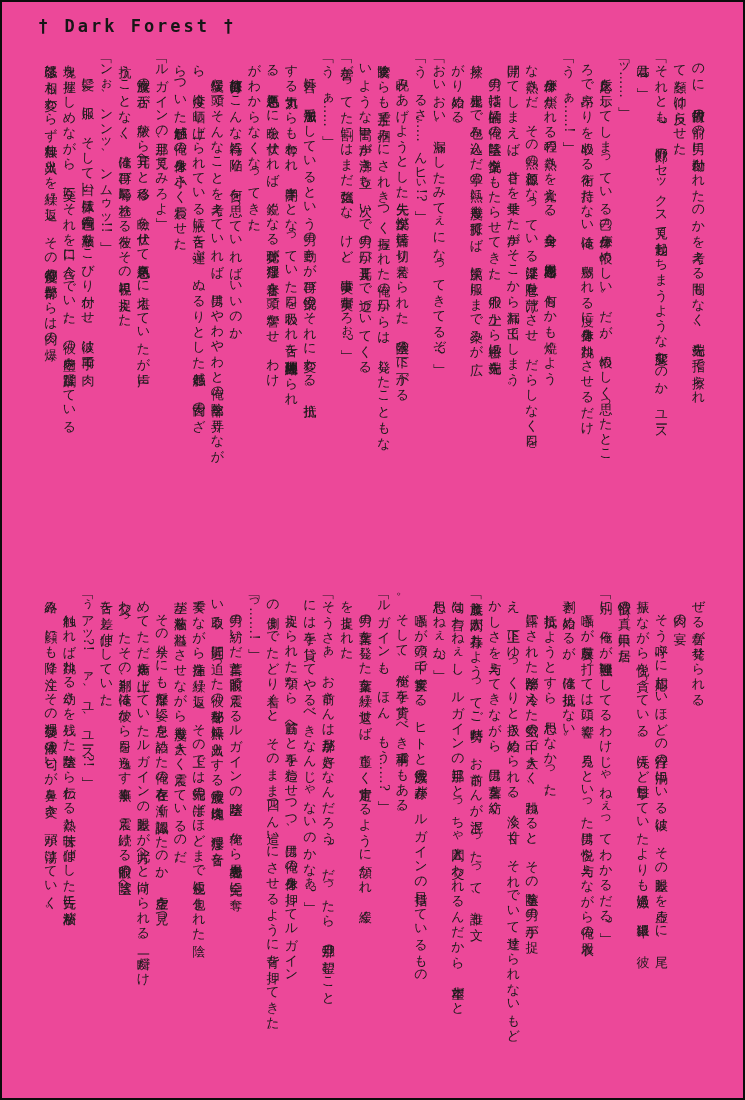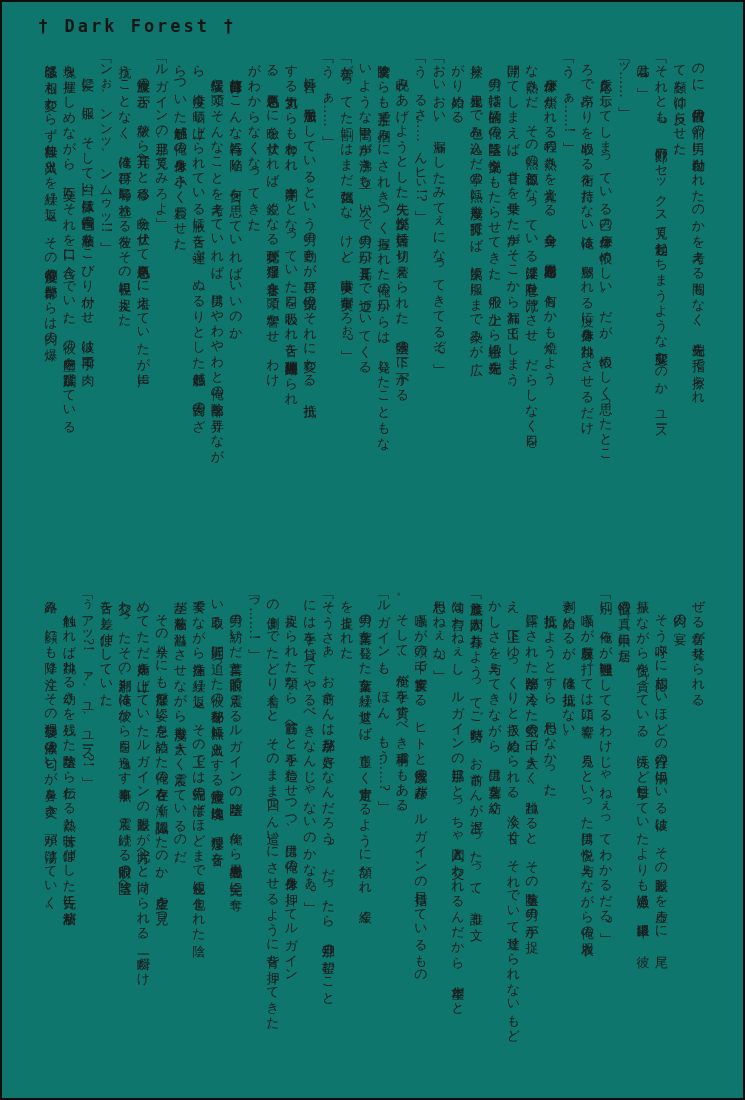--- a/index.html
+++ b/index.html
@@ -6,21 +6,21 @@
     margin: 0;
     padding: 0;
     background: #e8e8e6;
     font-family: "DejaVu Serif", "Liberation Serif", serif;
   }
   .page {
     position: relative;
     width: 745px;
     height: 1100px;
     margin: 0 auto;
-    background: #0f766e;
+    background: #ec4899;
     box-sizing: border-box;
     border: 2px solid #0c0c0c;
     overflow: hidden;
   }
   .page-title {
     position: absolute;
     left: 36px;
     top: 14px;
     font-family: "DejaVu Sans Mono", "Liberation Mono", monospace;
     font-weight: bold;

